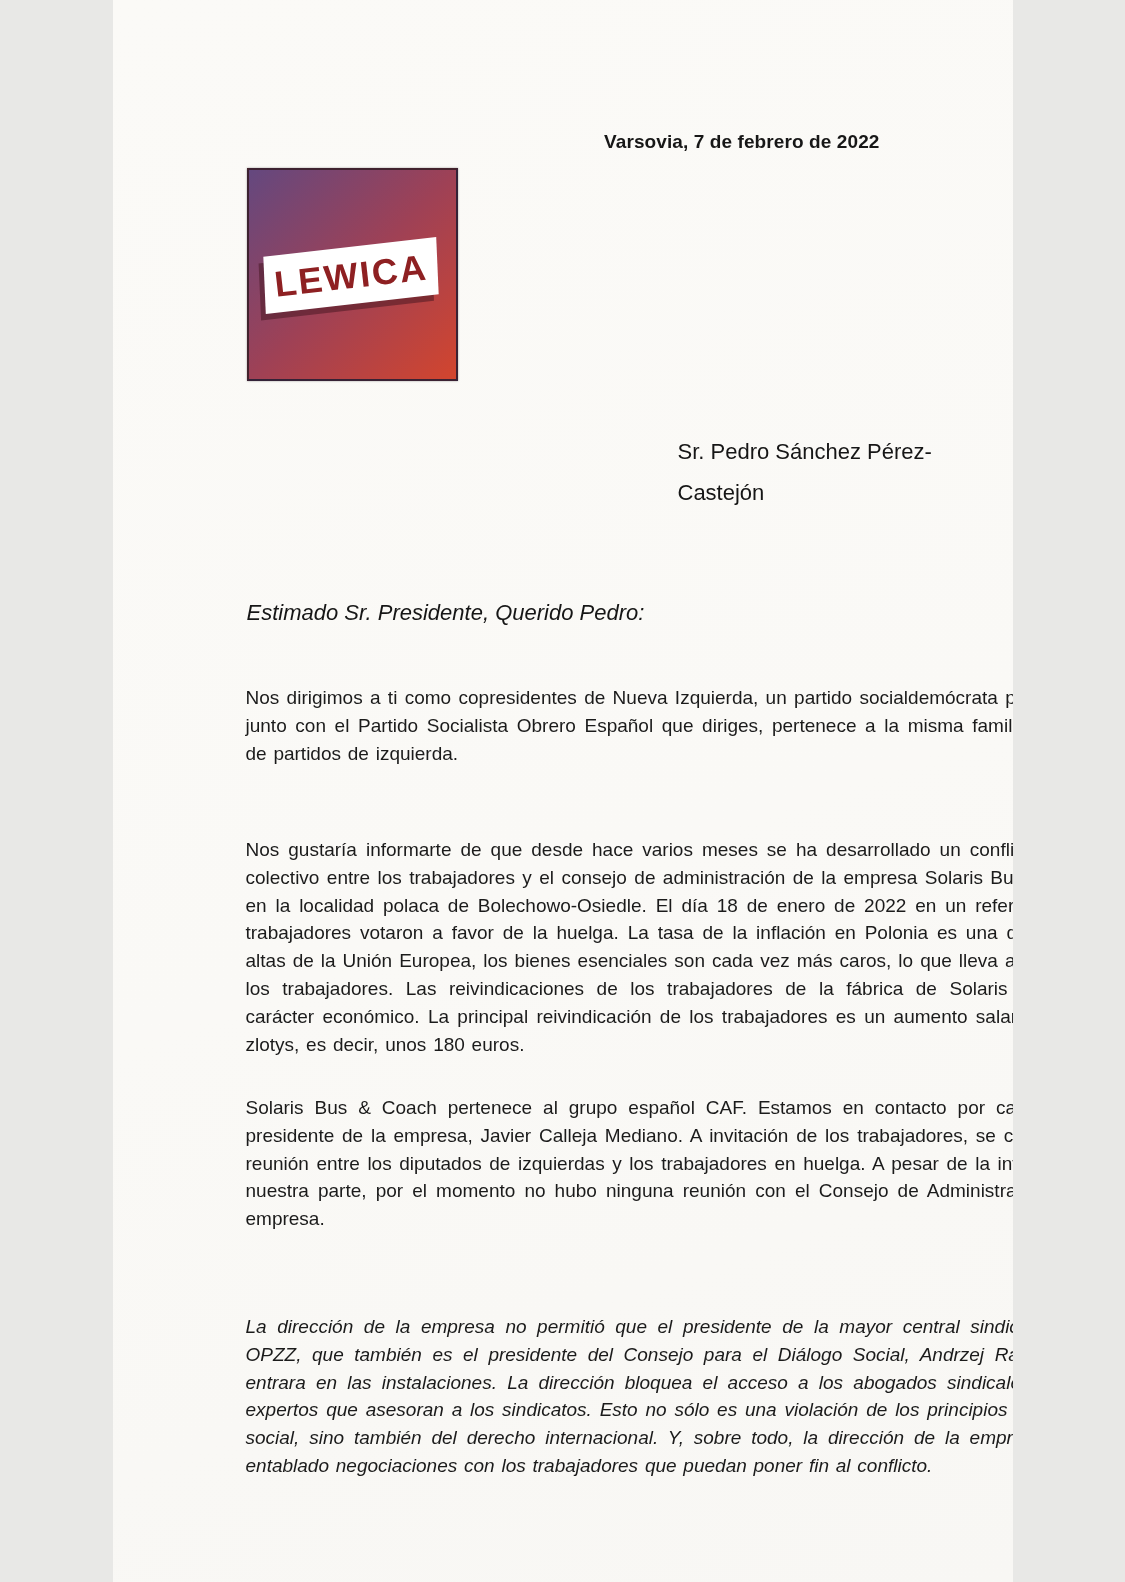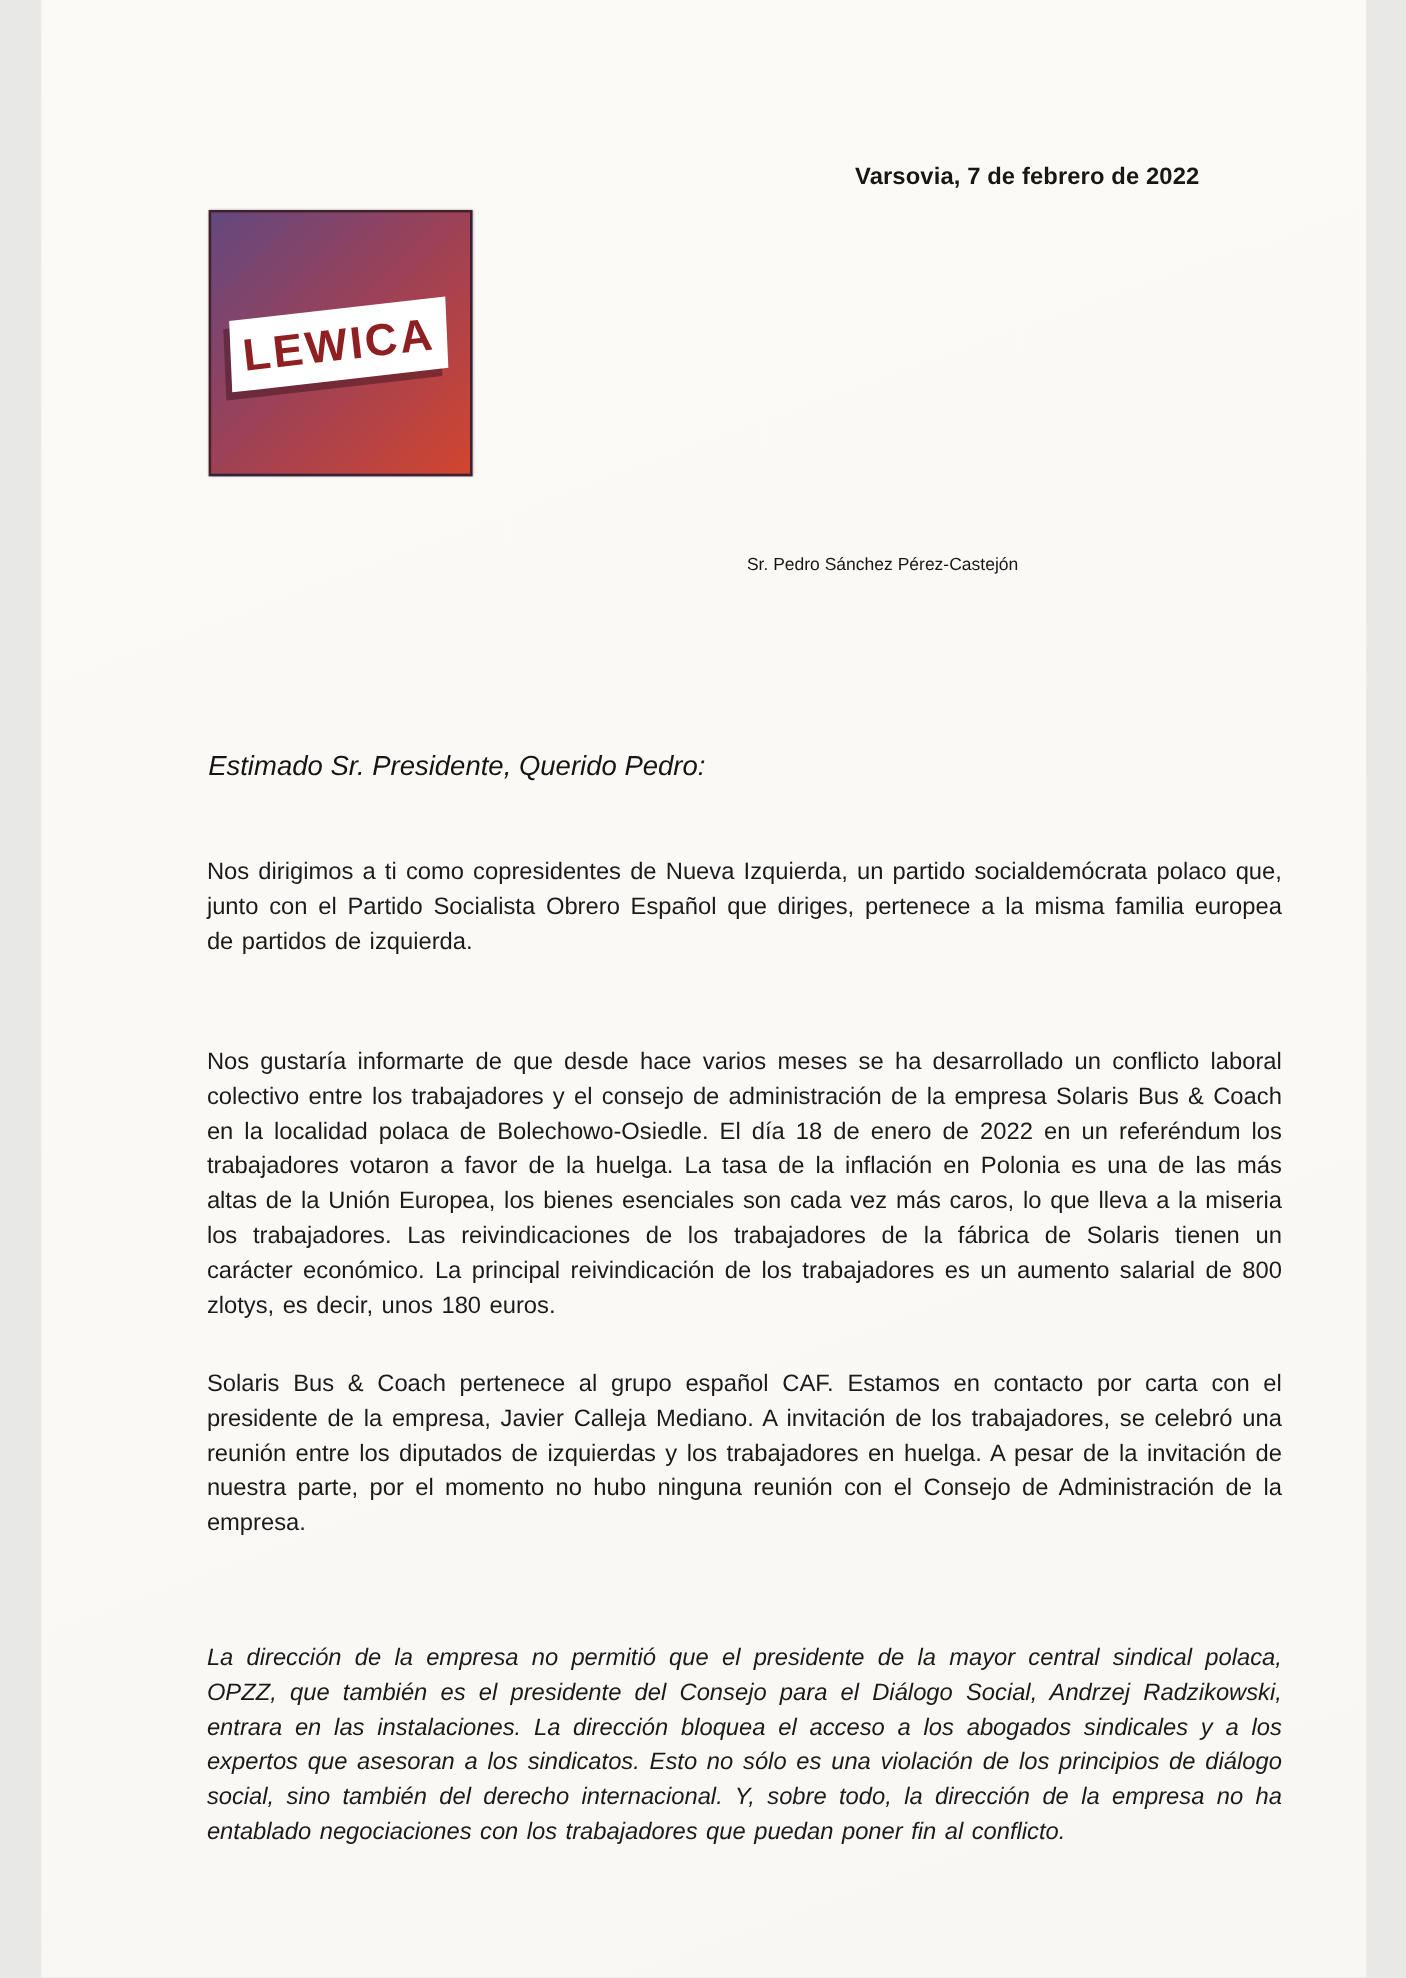--- a/index.html
+++ b/index.html
@@ -2,21 +2,21 @@
 <html><head>
 <meta charset="utf-8">
 <style>
   html, body {
     margin: 0;
     padding: 0;
     background: #e8e8e6;
   }
   .page {
     position: relative;
-    width: 1060px;
+    width: 900px;
     height: 1582px;
     margin: 0 auto;
     background: linear-gradient(160deg, #fbfaf7 0%, #faf9f6 55%, #f8f7f4 100%);
     font-family: "Liberation Sans", "DejaVu Sans", sans-serif;
     color: #1c1c1c;
     overflow: hidden;
   }
   .date-line {
     position: absolute;
     top: 131px;
@@ -52,21 +52,21 @@
     font-weight: bold;
     font-size: 36px;
     letter-spacing: 2px;
     transform: skewX(4deg);
     font-family: "Liberation Sans", "DejaVu Sans", sans-serif;
   }
   .recipient {
     position: absolute;
     left: 565px;
     top: 431px;
-    font-size: 14px;
+    font-size: 22px;
     line-height: 41px;
     color: #161616;
   }
   .salutation {
     position: absolute;
     left: 134px;
     top: 600px;
     font-size: 22px;
     font-style: italic;
     color: #161616;

